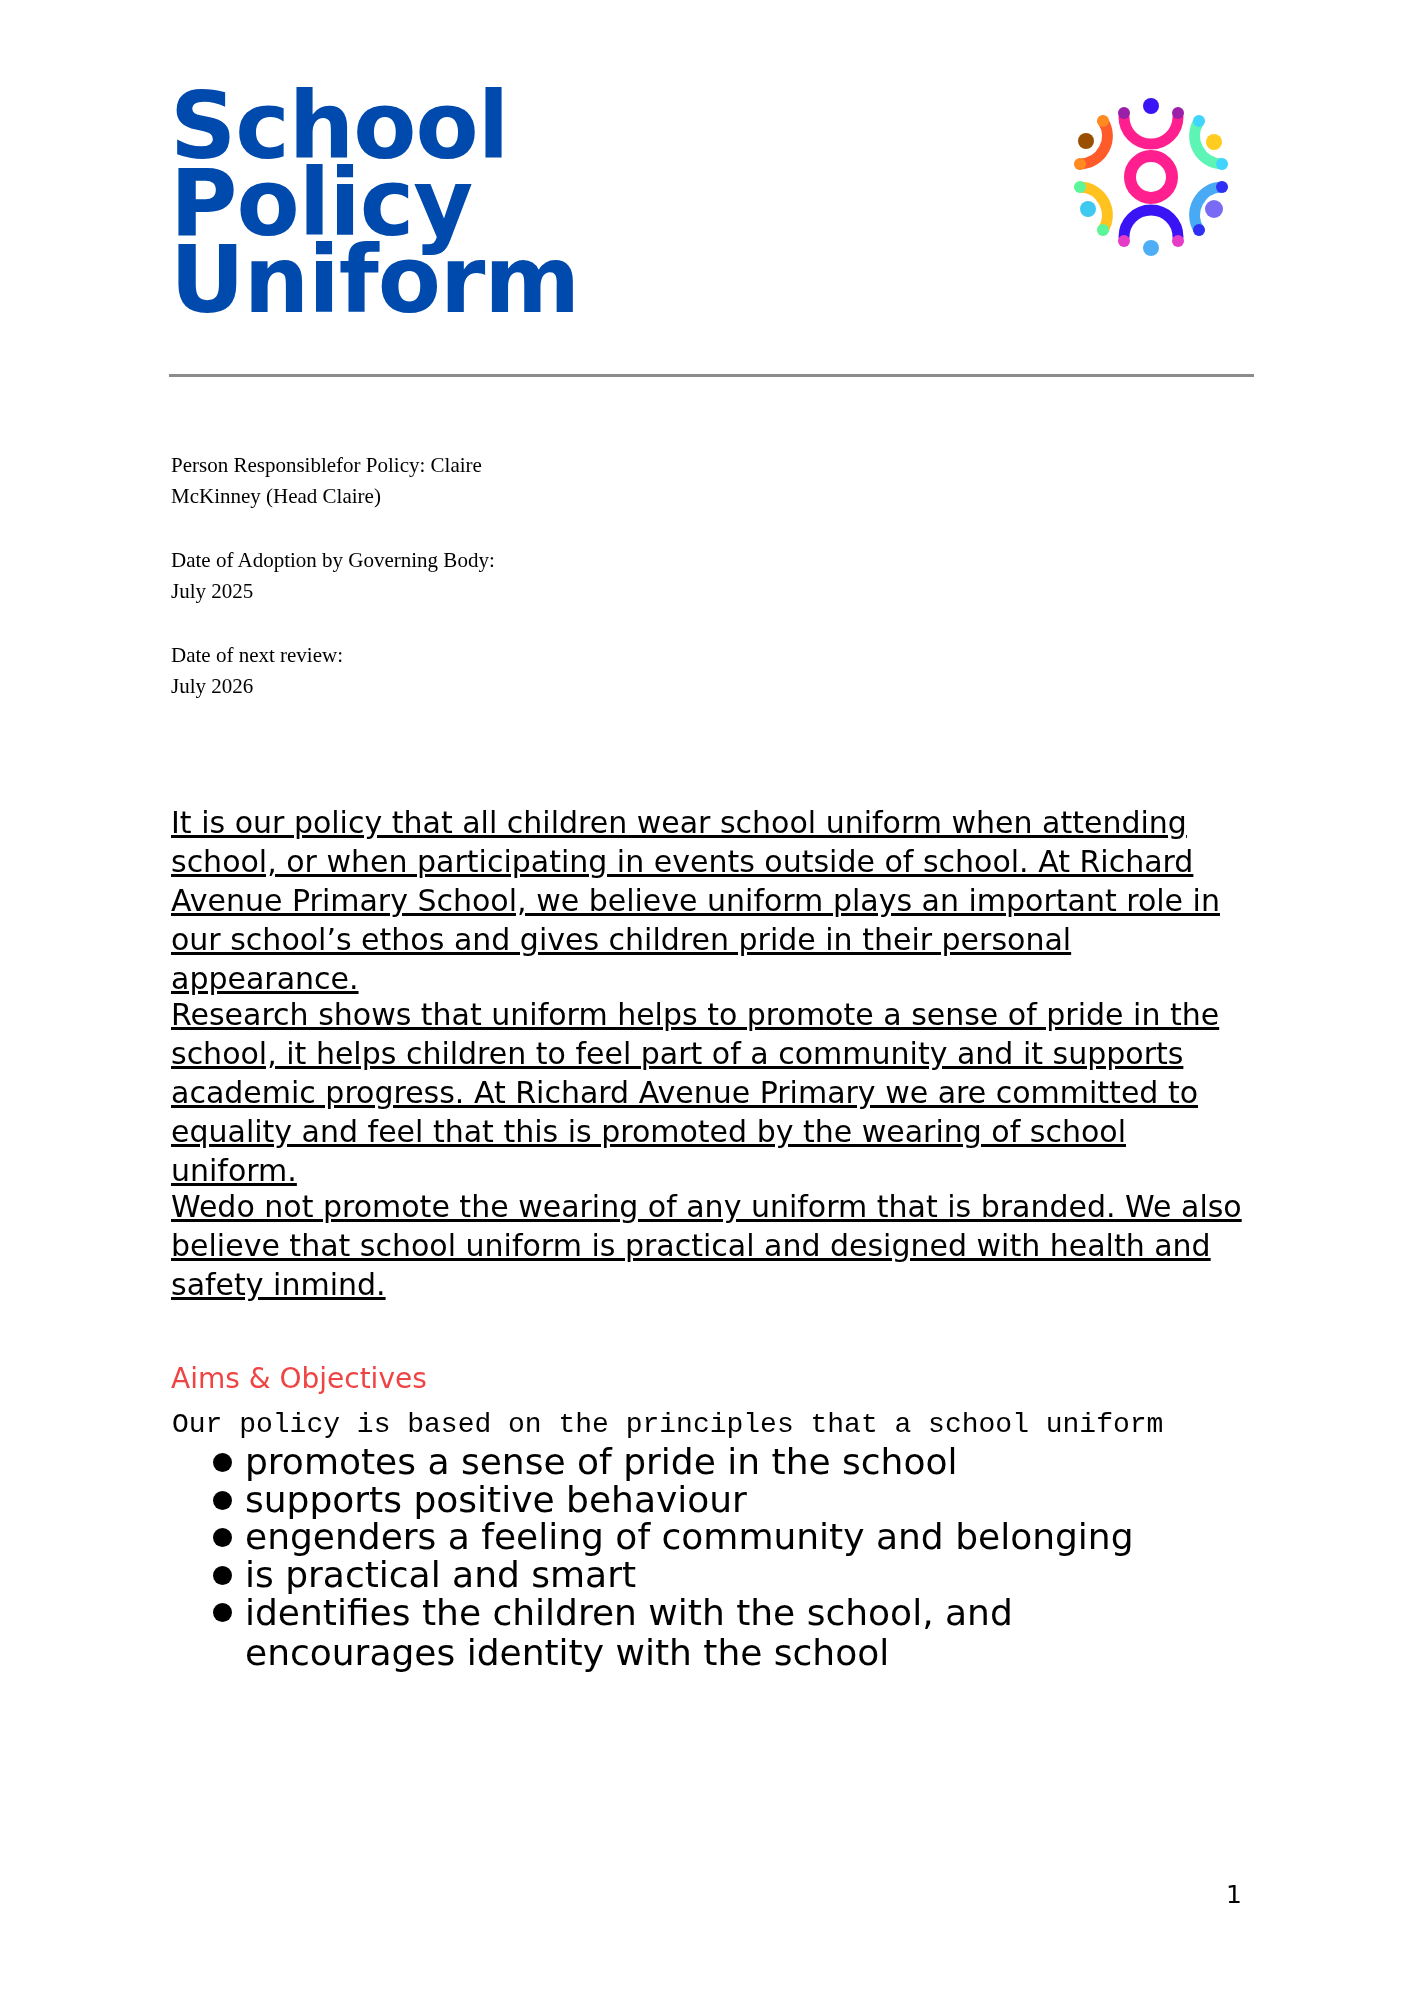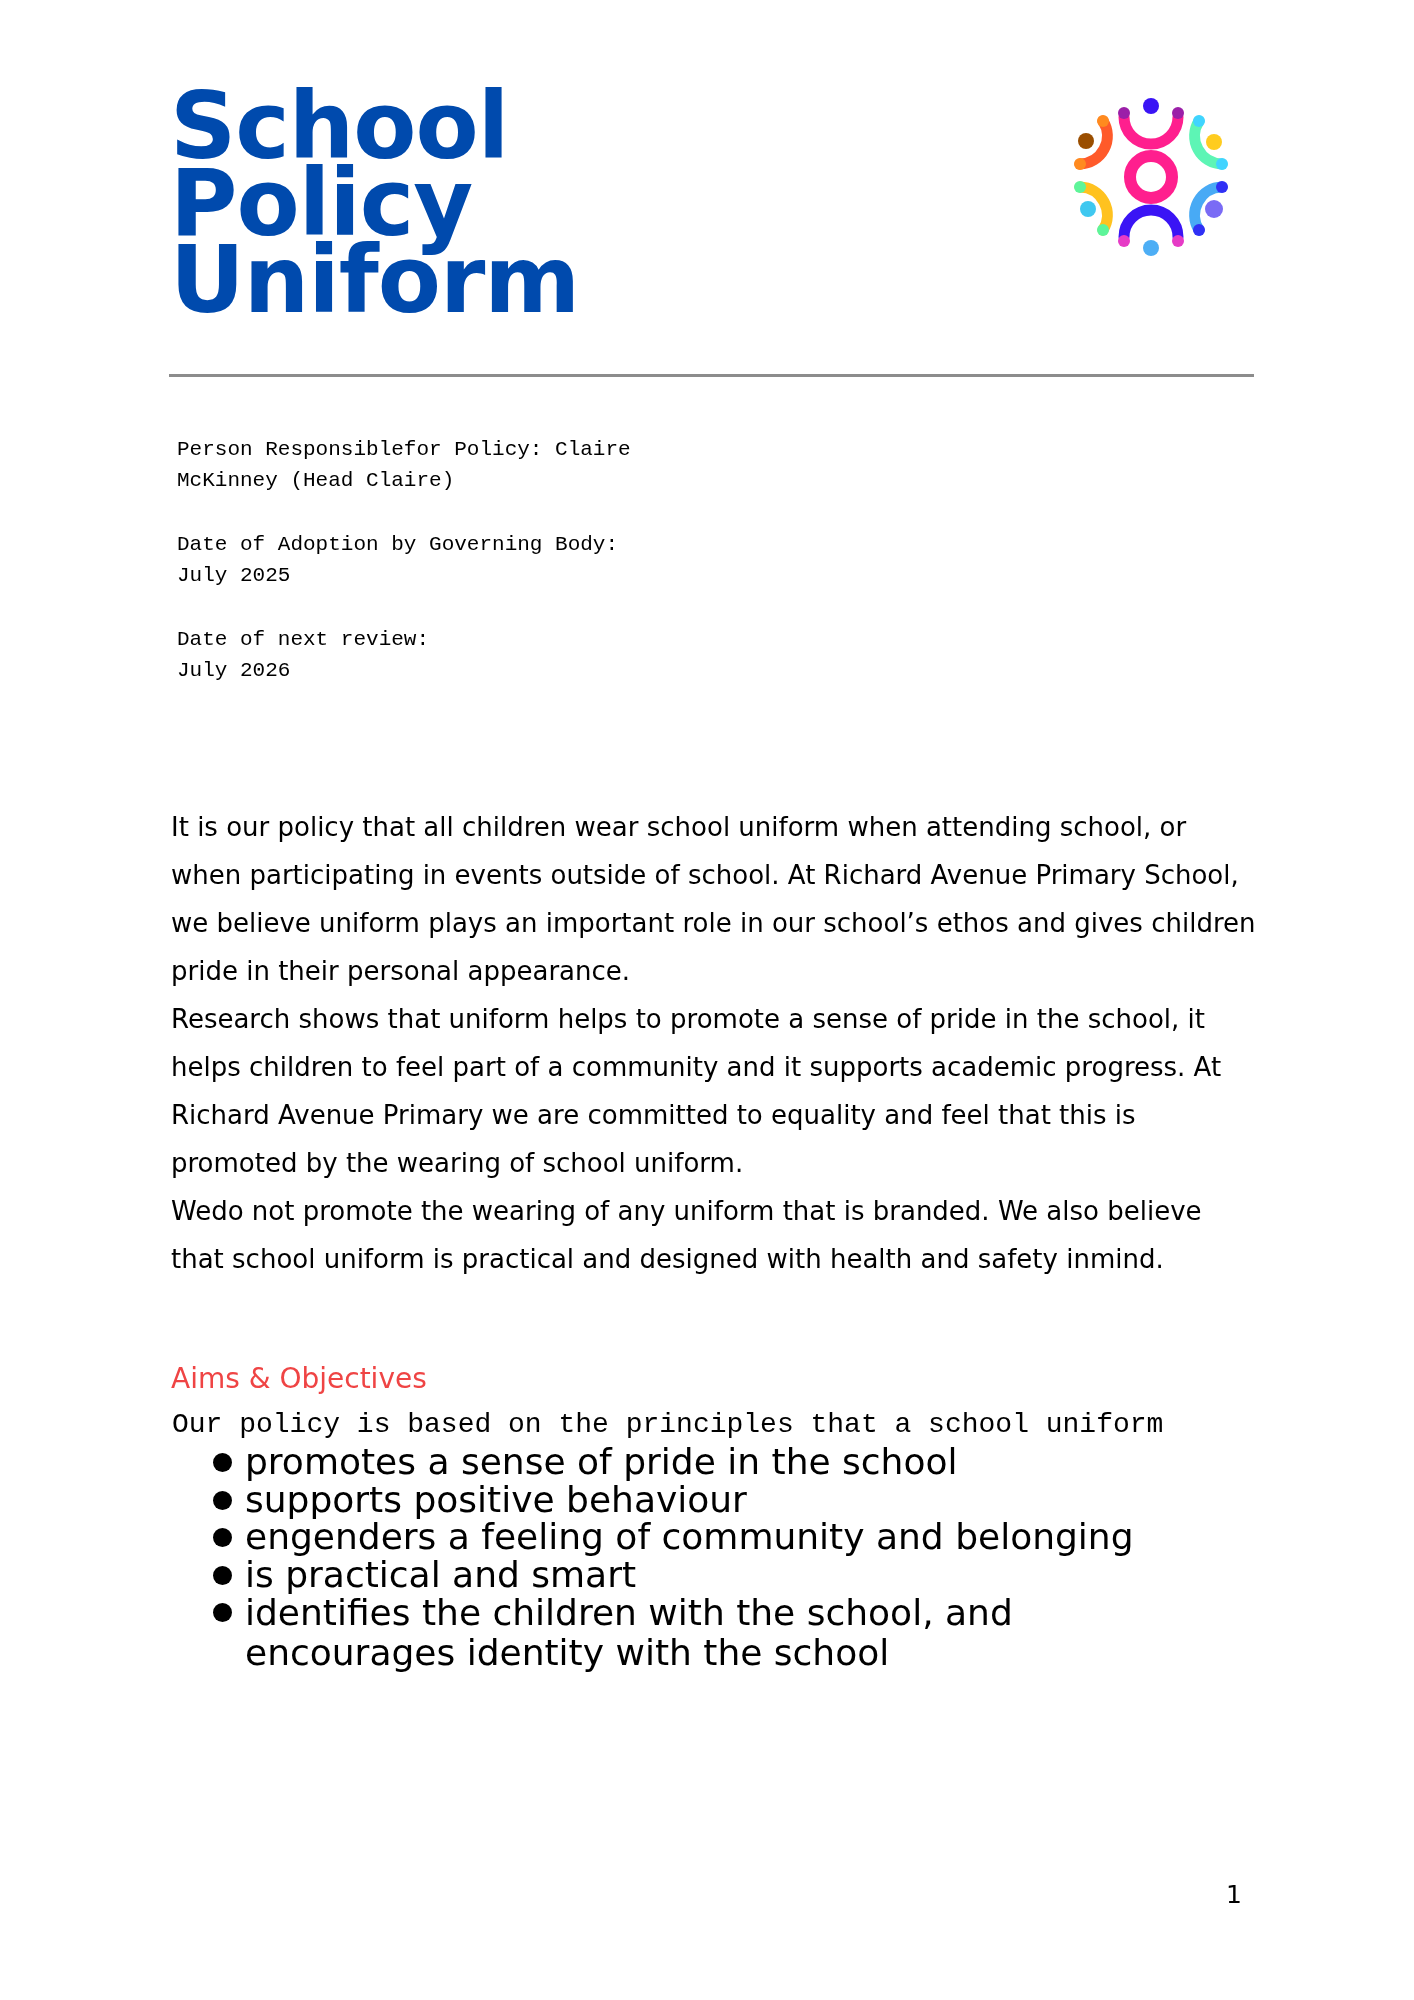--- a/index.html
+++ b/index.html
@@ -10,26 +10,26 @@
     .title { position: absolute; left: 170px; top: 88px; margin: 0;
              font-family: "DejaVu Sans", sans-serif; font-weight: bold;
              font-size: 92px; line-height: 77px; color: #004AAD; letter-spacing: -1px; }
     .title span { display: block; }
 
     .logo { position: absolute; left: 1068px; top: 94px; width: 166px; height: 166px; }
 
     .divider { position: absolute; left: 169px; top: 374px; width: 1085px; height: 3px;
                background: #8c8c8c; }
 
-    .meta { position: absolute; left: 171px; top: 434px; font-size: 22.5px; line-height: 31px;
-            font-family: Liberation Mono, monospace; font-size: 21px; margin-left: 6px; }
+    .meta { position: absolute; left: 171px; top: 450px; font-size: 22.5px; line-height: 31px;
+            font-family: Liberation Serif, serif; font-size: 21px; }
     .meta p { margin: 0 0 33px 0; }
 
     .body-text { position: absolute; left: 171px; width: 1090px;
-                 font-family: "DejaVu Sans", sans-serif; font-size: 26px; line-height: 48px; }
+                 font-family: "DejaVu Sans", sans-serif; font-size: 30px; line-height: 39px; text-decoration: underline; }
     .body-text p { margin: 0; }
     .p1 { top: 803px; }
     .p2 { top: 995px; }
     .p3 { top: 1187px; }
 
     .section-heading { position: absolute; left: 171px; top: 1360px; margin: 0;
                        font-family: "DejaVu Sans", sans-serif; font-weight: normal;
                        font-size: 28px; line-height: 38px; color: #ef4444; }
     .intro { position: absolute; left: 172px; top: 1406px;
              font-family: Liberation Mono, monospace; font-size: 28px; line-height: 37px; }

